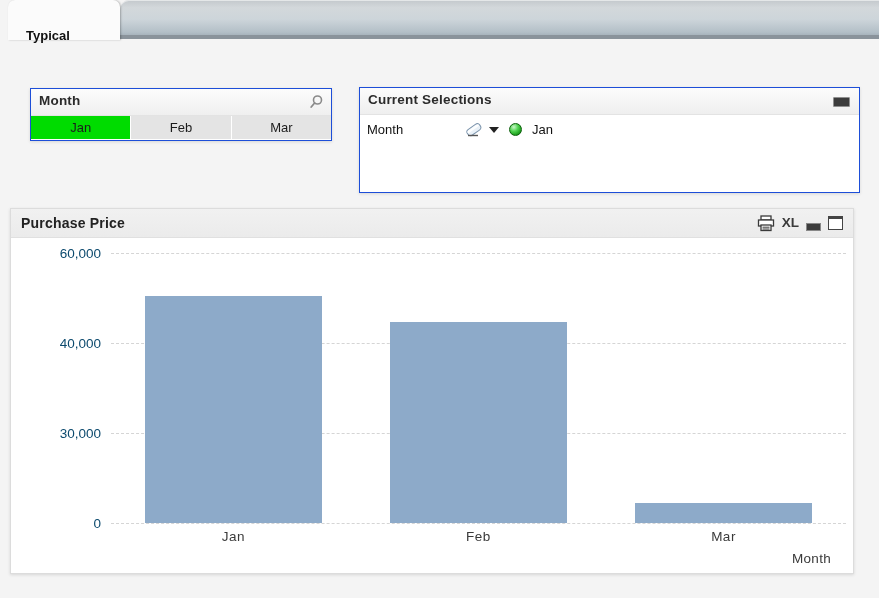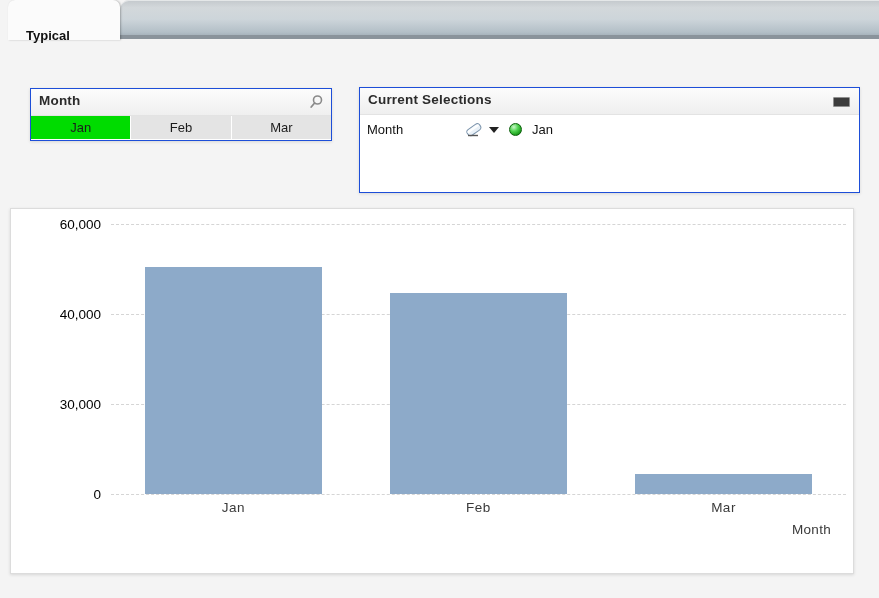--- a/index.html
+++ b/index.html
@@ -75,21 +75,21 @@
   .cap-icons{position:absolute;right:10px;top:5px;display:flex;align-items:center;gap:7px;height:18px;}
   .icon-print{width:18px;height:17px;cursor:pointer;}
   .icon-xl{font-size:13.5px;color:#3a3a3a;font-weight:bold;letter-spacing:0;cursor:pointer;line-height:18px;}
   .icon-min{width:13px;height:6px;background:#3c3c3c;border:1px solid #888;margin-top:7px;cursor:pointer;}
   .icon-max{width:13px;height:10px;border:1px solid #444;border-top:3px solid #444;background:#fff;cursor:pointer;}
   .chart-body{position:relative;height:335px;background:#fff;}
   .plot{position:absolute;left:100px;top:15px;width:735px;height:270px;}
   .gridline{position:absolute;left:0;width:100%;border-top:1px dashed #d5d5d5;height:0;}
   .ytick-label{
     position:absolute;right:745px;width:90px;text-align:right;
-    font-size:13.5px;color:#000000;transform:translateY(-50%);
+    font-size:13.5px;color:#0c4a6e;transform:translateY(-50%);
   }
   .bar{position:absolute;bottom:0;background:#8daac9;cursor:pointer;}
   .xlabels{position:absolute;left:100px;top:291px;width:735px;height:18px;}
   .xlabel{
     position:absolute;transform:translateX(-50%);
     font-size:13.5px;color:#3a3a3a;letter-spacing:.5px;white-space:nowrap;
   }
   .xaxis-title{
     position:absolute;right:22px;top:313px;
     font-size:13.5px;color:#3a3a3a;letter-spacing:.3px;
@@ -138,20 +138,37 @@
           <line x1="5" y1="15.5" x2="15" y2="15.5" stroke="#555" stroke-width="1.4"></line>
         </svg>
       </span>
       <span class="cs-arrow"></span>
       <span class="green-ball"></span>
       <span class="cs-value">Jan</span>
     </div>
   </div>
 
   <div class="qvbox chart-box">
+    <div class="caption chart-caption">
+      <span class="caption-title">Purchase Price</span>
+      <span class="cap-icons">
+        <span class="icon-print">
+          <svg width="18" height="17" viewBox="0 0 18 17">
+            <rect x="4" y="1" width="10" height="4" fill="#fff" stroke="#3a3a3a" stroke-width="1.3"></rect>
+            <rect x="1.5" y="5" width="15" height="6" fill="#fff" stroke="#3a3a3a" stroke-width="1.3"></rect>
+            <rect x="4" y="10" width="10" height="5.5" fill="#fff" stroke="#3a3a3a" stroke-width="1.3"></rect>
+            <line x1="5.5" y1="12.2" x2="12.5" y2="12.2" stroke="#3a3a3a" stroke-width="1"></line>
+            <line x1="5.5" y1="14" x2="12.5" y2="14" stroke="#3a3a3a" stroke-width="1"></line>
+          </svg>
+        </span>
+        <span class="icon-xl">XL</span>
+        <span class="icon-min"></span>
+        <span class="icon-max"></span>
+      </span>
+    </div>
     <div class="chart-body">
       <div class="plot">
           <div class="gridline" style="top: 270px;"></div>
           <span class="ytick-label" style="top: 270px;">0</span>
           <div class="gridline" style="top: 180px;"></div>
           <span class="ytick-label" style="top: 180px;">30,000</span>
           <div class="gridline" style="top: 90px;"></div>
           <span class="ytick-label" style="top: 90px;">40,000</span>
           <div class="gridline" style="top: 0px;"></div>
           <span class="ytick-label" style="top: 0px;">60,000</span>

